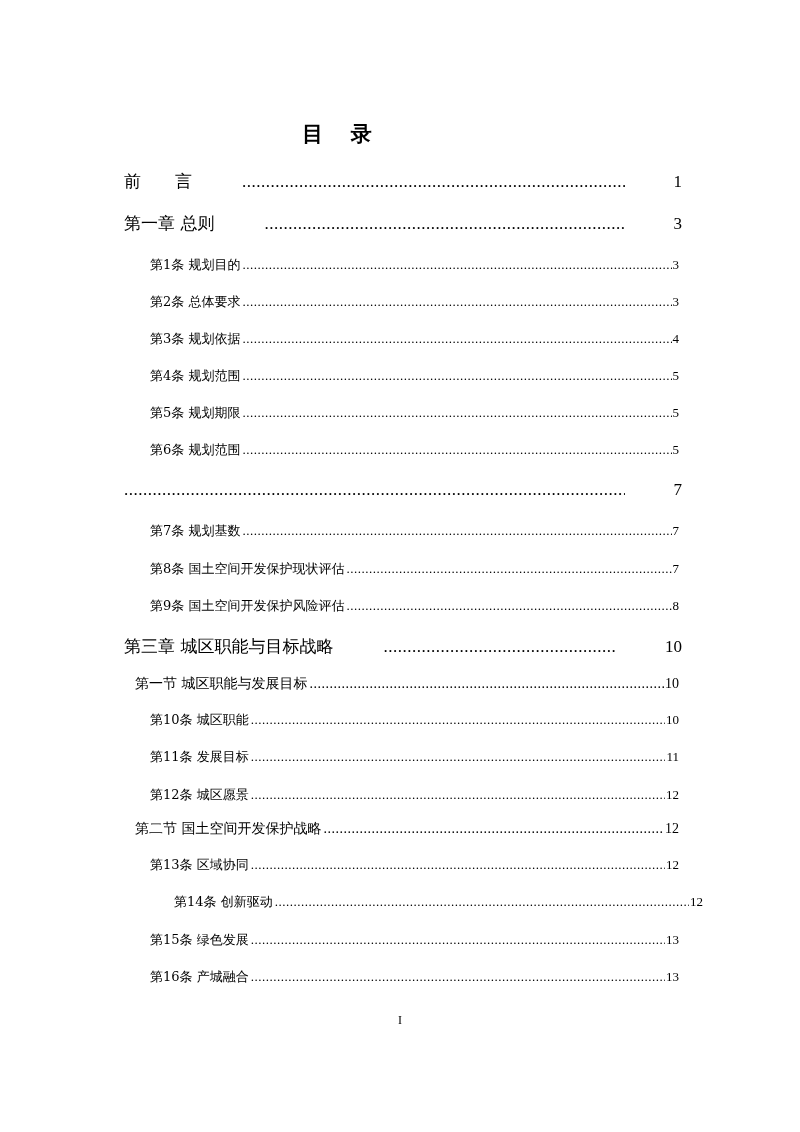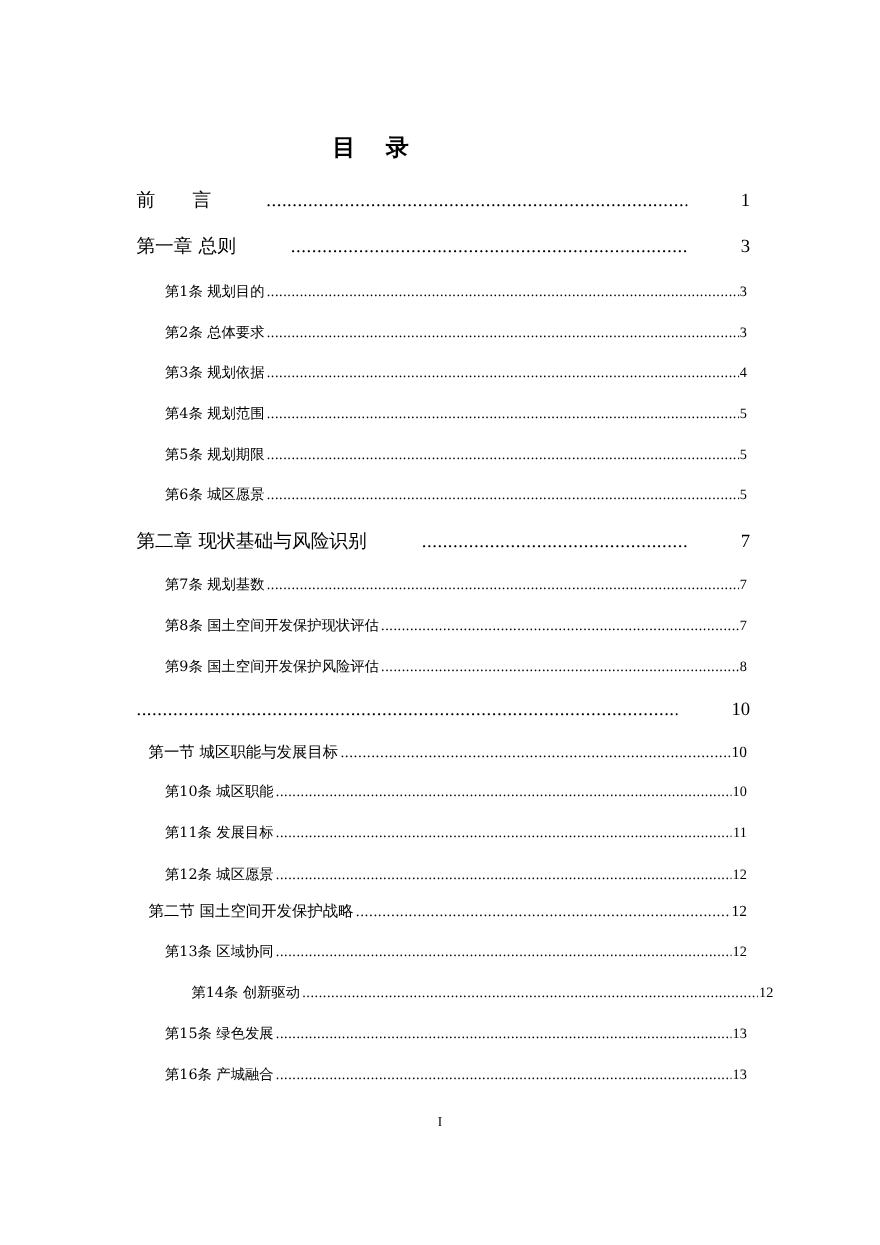--- a/index.html
+++ b/index.html
@@ -67,45 +67,45 @@
       <span class="label">第4条  规划范围</span>
       <span class="dots"></span>
       <span class="page">5</span>
     </div>
     <div class="entry lvl3" style="top: 404px;">
       <span class="label">第5条  规划期限</span>
       <span class="dots"></span>
       <span class="page">5</span>
     </div>
     <div class="entry lvl3" style="top: 441px;">
-      <span class="label">第6条  城区愿景</span>
+      <span class="label">第6条  规划范围</span>
       <span class="dots"></span>
       <span class="page">5</span>
     </div>
     <div class="entry lvl1" style="top: 480px;">
-      <span class="label">第二章  现状基础与风险识别</span>
       <span class="dots"></span>
       <span class="page">7</span>
     </div>
     <div class="entry lvl3" style="top: 522px;">
       <span class="label">第7条  规划基数</span>
       <span class="dots"></span>
       <span class="page">7</span>
     </div>
     <div class="entry lvl3" style="top: 560px;">
       <span class="label">第8条  国土空间开发保护现状评估</span>
       <span class="dots"></span>
       <span class="page">7</span>
     </div>
     <div class="entry lvl3" style="top: 597px;">
       <span class="label">第9条  国土空间开发保护风险评估</span>
       <span class="dots"></span>
       <span class="page">8</span>
     </div>
     <div class="entry lvl1" style="top: 635px;">
+      <span class="label">第三章  城区职能与目标战略</span>
       <span class="dots"></span>
       <span class="page">10</span>
     </div>
     <div class="entry lvl2" style="top: 675px;">
       <span class="label">第一节  城区职能与发展目标</span>
       <span class="dots"></span>
       <span class="page">10</span>
     </div>
     <div class="entry lvl3" style="top: 711px;">
       <span class="label">第10条  城区职能</span>

